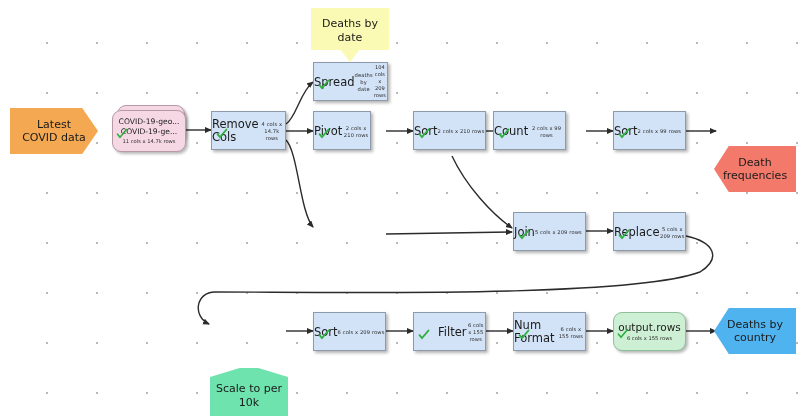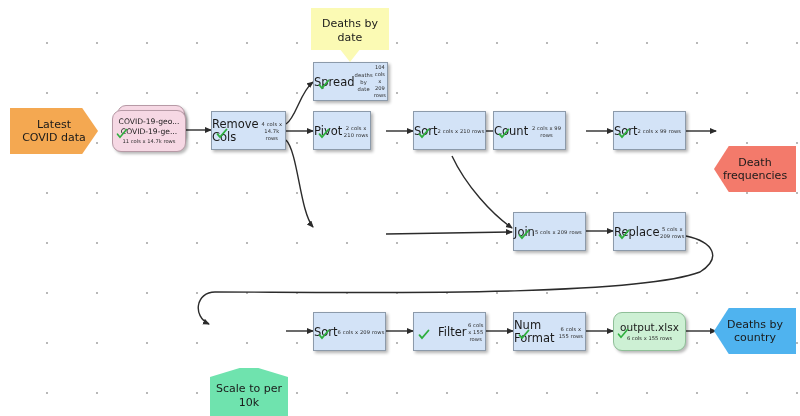--- a/index.html
+++ b/index.html
@@ -291,21 +291,21 @@
     <div class="title">Num Format</div>
     <div class="sub">6 cols x 155 rows</div>
   </div>
 
   <div class="filenode greencard" style="left:613px;top:312px;width:73px;height:39px;">
     <span class="check" style="left:3px;bottom:10px;">
       <svg width="12" height="12" viewBox="0 0 12 12">
           <path d="M1.5,6.2 L4,9.2 L10.5,1.5" stroke="#2eae3e" stroke-width="1.6" fill="none" stroke-linecap="round"></path>
         </svg>
     </span>
-    <div class="gtitle">output.xlsx</div>
+    <div class="gtitle">output.rows</div>
     <div class="fsub">6 cols x 155 rows</div>
   </div>
 
   <div class="chev chev-out-blue" style="left:714px;top:308px;width:82px;height:46px;">
     <div>
       <div>Deaths by</div>
       <div>country</div>
     </div>
   </div>
 

